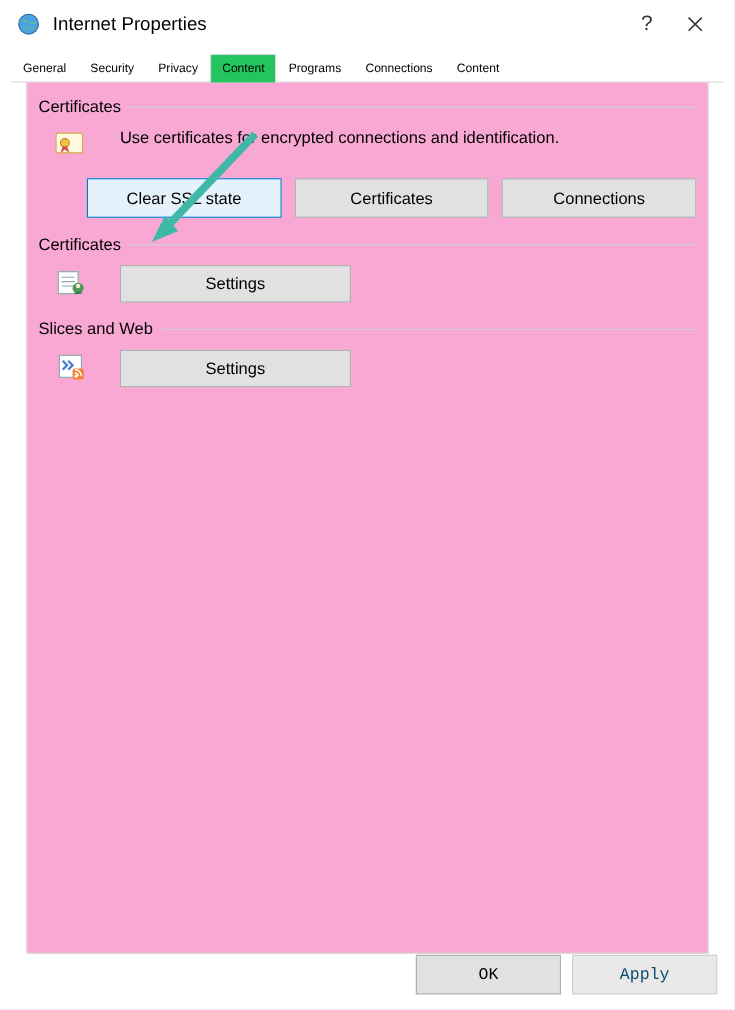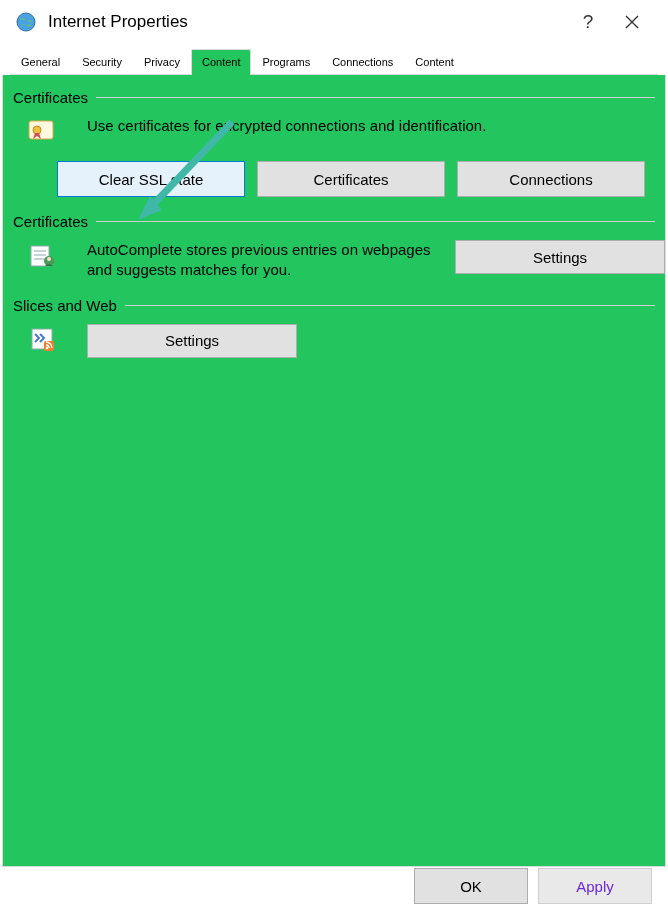--- a/index.html
+++ b/index.html
@@ -39,26 +39,26 @@
       cursor: default;
     }
     .tab.active {
       border-color: #d9d9d9;
       background:#22c55e;
       border-top-left-radius:2px;
       border-top-right-radius:2px;
     }
 
     .pane {
-      margin: 0 2px;
+      margin: 0 24px;
       border: 1px solid #d9d9d9;
       border-top: none;
       padding: 14px 10px 10px 10px;
       height: 792px;
-      background:#22c55e;
+      background:#f9a8d4;
     }
 
     .group { margin-bottom: 16px; }
     .group-header {
       display:flex;
       align-items:center;
       margin-bottom: 10px;
     }
     .group-header .label { font-size:15px; padding-right:8px; white-space:nowrap; }
     .group-header .rule { flex:1; height:1px; background:#d0d0d0; }
@@ -93,22 +93,22 @@
     }
     .settings-btn { width: 210px; height:34px; }
 
     .footer {
       position:absolute;
       right:16px;
       bottom:14px;
       display:flex;
       gap:10px;
     }
-    .footer .btn { width: 114px; height:36px; }
-    .footer .btn.disabled { color:#6d28d9; border-color:#cfcfcf; background:#e9e9e9; }
+    .footer .btn { width: 132px; height:36px;font-family:Liberation Mono, monospace; }
+    .footer .btn.disabled { color:#0c4a6e; border-color:#cfcfcf; background:#e9e9e9; }
 
     
     .arrow {
       position:absolute;
       left:128px;
       top:118px;
       pointer-events:none;
     }
   </style>
 </head>
@@ -179,21 +179,20 @@
             <rect x="2" y="4" width="18" height="20" fill="#fff" stroke="#8aa"></rect>
             <line x1="5" y1="9" x2="17" y2="9" stroke="#8aa"></line>
             <line x1="5" y1="13" x2="17" y2="13" stroke="#8aa"></line>
             <line x1="5" y1="17" x2="17" y2="17" stroke="#8aa"></line>
             <circle cx="20" cy="19" r="5" fill="#4a9a5a"></circle>
             <circle cx="20" cy="17" r="2" fill="#fbe6c8"></circle>
             <path d="M16 24 Q20 20 24 24" fill="#2d7a3d"></path>
           </svg>
         </span>
       </div>
-      <div class="text-col">AutoComplete stores previous entries on webpages and suggests matches for you.</div>
       <div class="btn-col">
         <button class="btn settings-btn">Settings</button>
       </div>
     </div>
   </div>
 
   <div class="group">
     <div class="group-header">
       <div class="label">Slices and Web</div>
       <div class="rule"></div>

